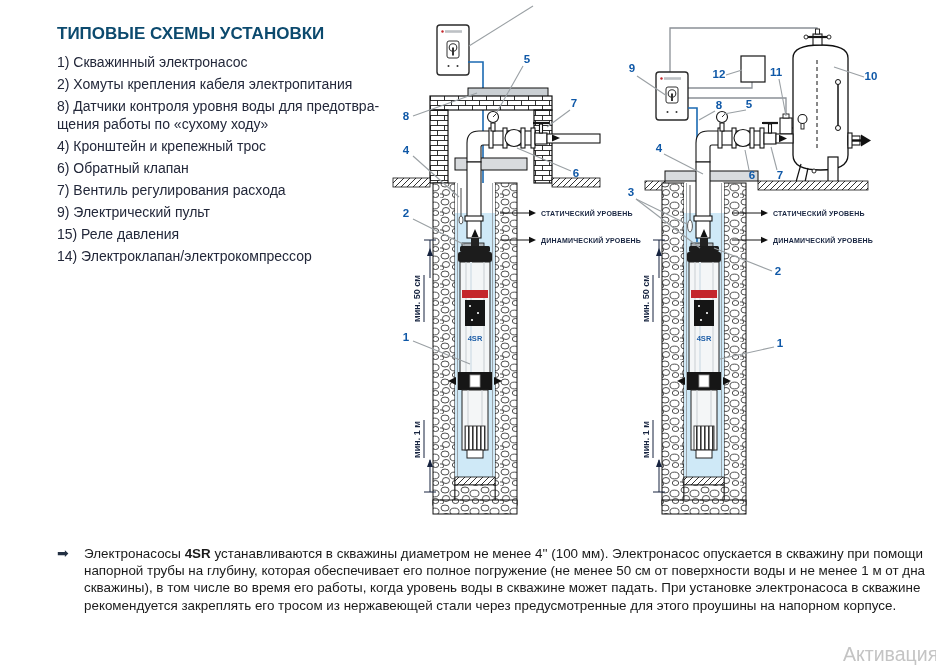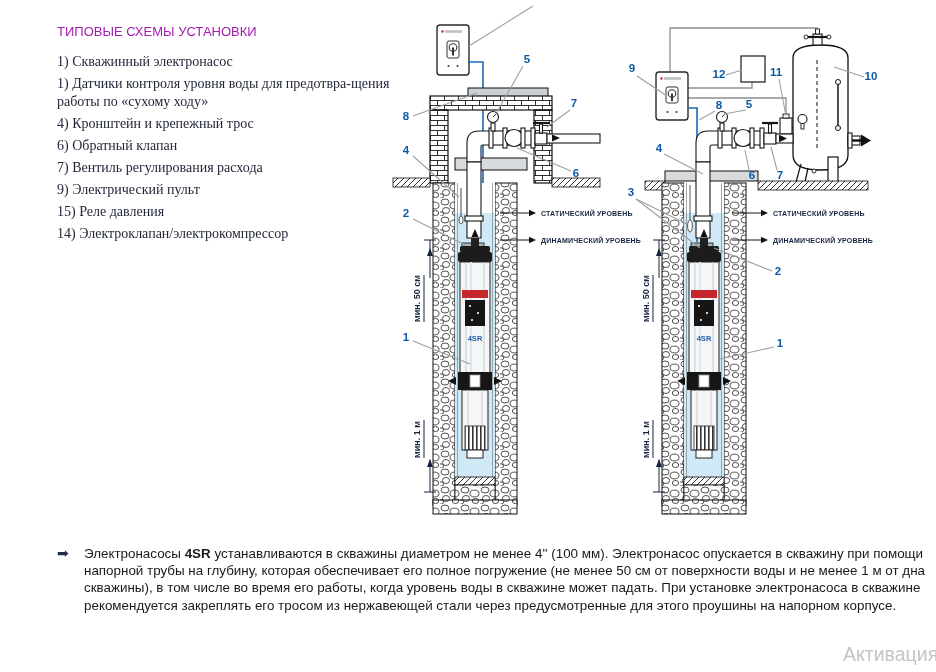--- a/index.html
+++ b/index.html
@@ -1,20 +1,20 @@
 <!DOCTYPE html>
 <html><head>
 <meta charset="utf-8">
 <style>
   html,body{margin:0;padding:0;background:#fff;}
   #page{position:relative;width:936px;height:672px;background:#ffffff;overflow:hidden;
         font-family:"Liberation Sans",sans-serif;}
-  #title{position:absolute;left:57px;top:24px;font-size:13px;font-weight:normal;color:#a21caf;}
+  #title{position:absolute;left:57px;top:24px;font-size:17px;font-weight:bold;color:#0c4a6e;}
   #legend{position:absolute;left:57px;top:53px;width:340px;font-size:14px;line-height:18px;color:#23283a;}
-  .legend-item{margin-bottom:4px;font-family:Liberation Serif, serif;}
+  .legend-item{margin-bottom:4px;}
   #note{position:absolute;left:57px;top:545px;width:874px;display:flex;font-size:13.4px;line-height:17.2px;color:#1a1a1a;}
   #note .marker{width:27px;flex:0 0 27px;color:#233043;font-size:14px;}
   #note b{font-weight:bold;}
   #watermark{position:absolute;left:843px;top:643px;font-size:19.5px;color:#c4c4c4;}
   #diagram-svg{position:absolute;left:385px;top:0px;width:551px;height:540px;}
   svg text{font-family:"Liberation Sans",sans-serif;}
   .callout{font-size:11.5px;font-weight:bold;fill:#0f58a7;}
   .lvl{font-size:7px;font-weight:bold;fill:#16233f;letter-spacing:.2px;}
   .dim{font-size:9px;font-weight:bold;fill:#16233f;}
   .model{font-size:7.5px;font-weight:bold;fill:#1f5fa8;}
@@ -25,21 +25,22 @@
 </style>
 </head>
 <body>
 
 <div id="page">
 
   <div id="title">ТИПОВЫЕ СХЕМЫ УСТАНОВКИ</div>
 
   <div id="legend">
     <div class="legend-item">1) Скважинный электронасос</div>
-    <div class="legend-item">1) Датчики контроля уровня воды для предотвра-щения работы по «сухому ходу»</div>
+    <div class="legend-item">2) Хомуты крепления кабеля электропитания</div>
+    <div class="legend-item">8) Датчики контроля уровня воды для предотвра-щения работы по «сухому ходу»</div>
     <div class="legend-item">4) Кронштейн и крепежный трос</div>
     <div class="legend-item">6) Обратный клапан</div>
     <div class="legend-item">7) Вентиль регулирования расхода</div>
     <div class="legend-item">9) Электрический пульт</div>
     <div class="legend-item">15) Реле давления</div>
     <div class="legend-item">14) Электроклапан/электрокомпрессор</div>
   </div>
 
   <svg id="diagram-svg" viewBox="385 0 551 540" xmlns="http://www.w3.org/2000/svg">
     <defs>

